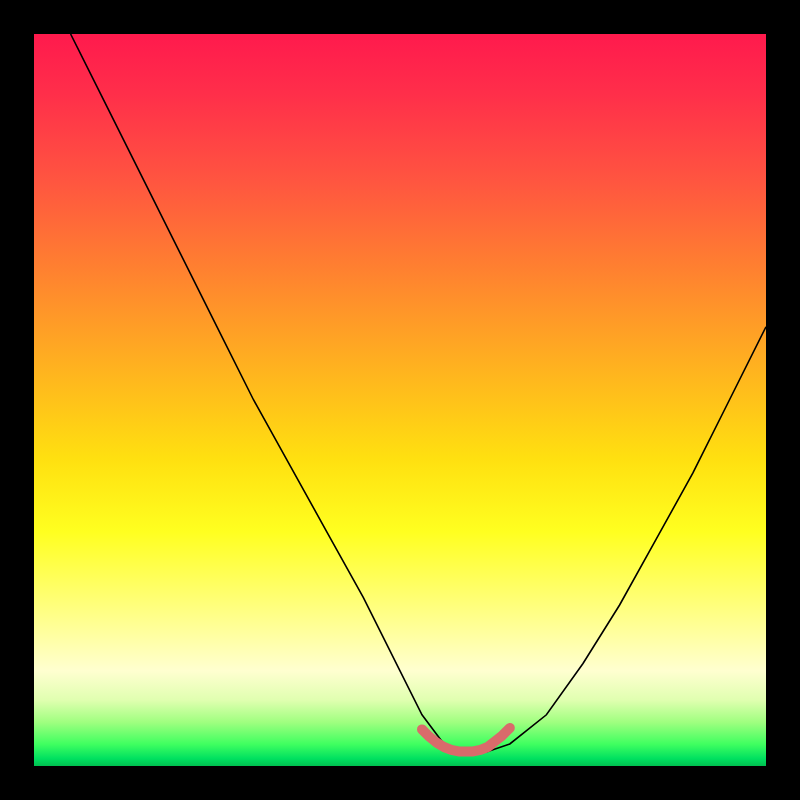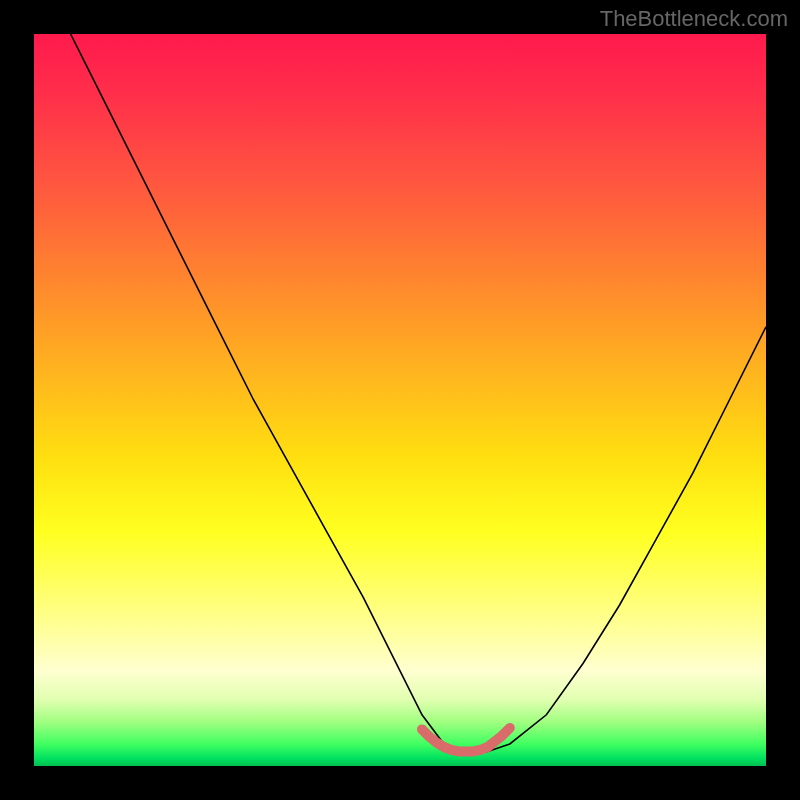--- a/index.html
+++ b/index.html
@@ -55,20 +55,19 @@
     left: 0;
     top: 0;
     width: 732px;
     height: 732px;
   }
 </style>
 </head>
 <body>
 
 <div class="container">
-  <div class="watermark">TheBottleneck.com</div>
   <div class="plot-area">
     <svg class="curve" viewBox="0 0 732 732" preserveAspectRatio="none">
       <path id="main-curve" fill="none" stroke="#000" stroke-width="1.6" d="M36.6 0.0 L73.2 73.2 L109.8 146.4 L146.4 219.6 L183.0 292.8 L219.6 366.0 L256.2 431.9 L292.8 497.8 L329.4 563.6 L366.0 636.8 L388.0 680.8 L409.9 710.0 L431.9 717.4 L453.8 717.4 L475.8 710.0 L512.4 680.8 L549.0 629.5 L585.6 571.0 L622.2 505.1 L658.8 439.2 L695.4 366.0 L732.0 292.8 "></path>
       <path id="flat-zone" fill="none" stroke="#d96b6b" stroke-width="10" stroke-linecap="round" stroke-linejoin="round" d="M388.0 695.4 L395.3 702.7 L402.6 708.6 L409.9 713.0 L417.2 715.9 L424.6 717.4 L431.9 717.4 L439.2 717.4 L446.5 715.9 L453.8 713.0 L461.2 707.1 L468.5 701.3 L475.8 693.9 "></path>
     </svg>
   </div>
 </div>
 
 </body></html>

